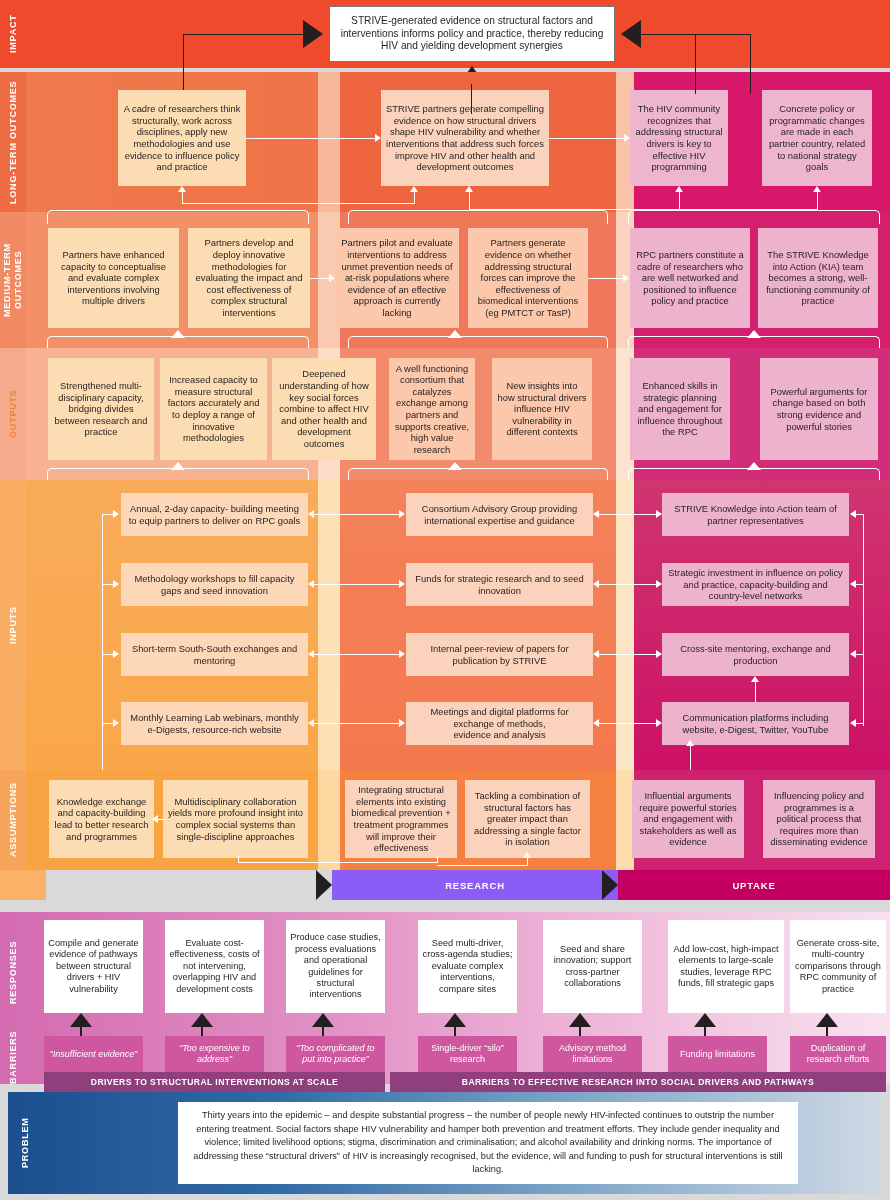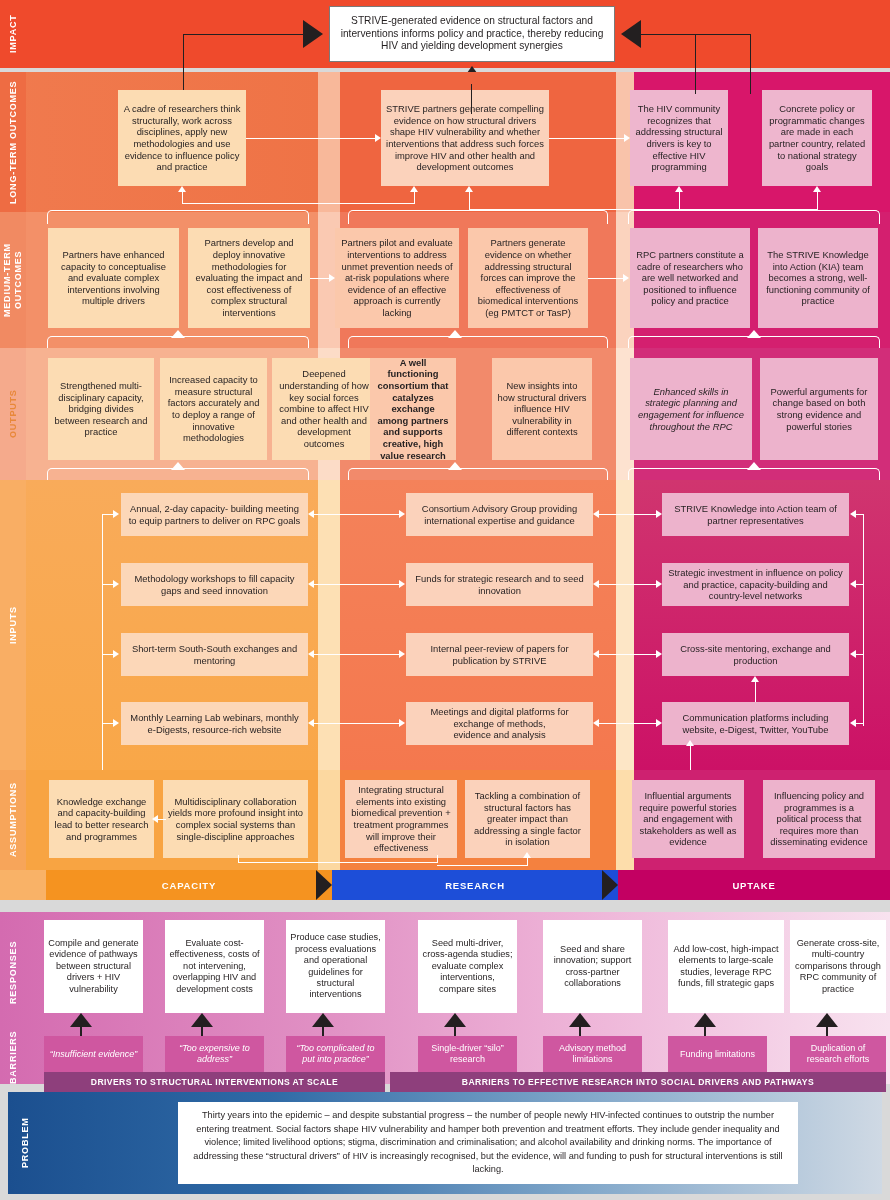--- a/index.html
+++ b/index.html
@@ -88,21 +88,21 @@
   #band-as .c5{ left:634px;width:256px; background:#ce2170; }
 
   
   #band-phase{ top:870px; height:30px; background:transparent; }
   .phase{
     position:absolute; top:0; height:30px;
     display:flex; align-items:center; justify-content:center;
     color:#fff; font-weight:bold; font-size:9.5px; letter-spacing:.8px;
   }
   #phase-cap{ left:46px;  width:286px; background:#f59320; }
-  #phase-res{ left:332px; width:286px; background:#1d4ed8; }
+  #phase-res{ left:332px; width:286px; background:#8b5cf6; }
   #phase-upt{ left:618px; width:272px; background:#c30062; }
   .phase-arrow{
     position:absolute; top:0; width:0; height:0;
     border-top:15px solid transparent; border-bottom:15px solid transparent;
     border-left:16px solid #231f20; z-index:5;
   }
   #pa1{ left:316px; }
   #pa2{ left:602px; }
   #band-phase .bgfill{ position:absolute; top:0; height:30px; }
 
@@ -312,23 +312,23 @@
       <div class="bandcol c2"></div>
       <div class="bandcol c3"></div>
       <div class="bandcol c4"></div>
       <div class="bandcol c5"></div>
       <div class="labelstrip" style="background:#f5aa8c;"></div>
       <div class="rowlabel orange">OUTPUTS</div>
 
       <div class="node n-cream" style="left:48px; top:10px; width:106px; height:102px;">Strengthened multi-disciplinary capacity, bridging divides between research and practice</div>
       <div class="node n-cream" style="left:160px; top:10px; width:107px; height:102px;">Increased capacity to measure structural factors accurately and to deploy a range of innovative methodologies</div>
       <div class="node n-cream" style="left:272px; top:10px; width:104px; height:102px;">Deepened understanding of how key social forces combine to affect HIV and other health and development outcomes</div>
-      <div class="node n-peach" style="left:370px; top:10px; width:86px; height:102px;font-weight:bold;">A well functioning consortium that catalyzes exchange among partners and supports creative, high value research</div>
+      <div class="node n-peach" style="left:389px; top:10px; width:86px; height:102px;">A well functioning consortium that catalyzes exchange among partners and supports creative, high value research</div>
       <div class="node n-peach" style="left:492px; top:10px; width:100px; height:102px;">New insights into how structural drivers influence HIV vulnerability in different contexts</div>
-      <div class="node n-pinkbox2" style="left:630px; top:10px; width:122px; height:102px;font-style:italic;">Enhanced skills in strategic planning and engagement for influence throughout the RPC</div>
+      <div class="node n-pinkbox2" style="left:630px; top:10px; width:100px; height:102px;">Enhanced skills in strategic planning and engagement for influence throughout the RPC</div>
       <div class="node n-pinkbox2" style="left:760px; top:10px; width:118px; height:102px;">Powerful arguments for change based on both strong evidence and powerful stories</div>
 
       <div class="uptri" style="left:171px; top:114px;"></div>
       <div class="uptri" style="left:448px; top:114px;"></div>
       <div class="uptri" style="left:747px; top:114px;"></div>
       <div class="bracket" style="left:47px; top:120px; width:262px; height:14px;"></div>
       <div class="bracket" style="left:348px; top:120px; width:260px; height:14px;"></div>
       <div class="bracket" style="left:628px; top:120px; width:252px; height:14px;"></div>
     </div>
 
@@ -434,21 +434,20 @@
       <div class="vline" style="left:238px; top:85px; height:8px;"></div>
       <div class="vline" style="left:437px; top:85px; height:8px;"></div>
 
       <div class="vline" style="left:527px; top:88px; height:8px;"></div>
       <div class="arrowU" style="left:523px; top:82px;"></div>
       <div class="hline" style="left:437px; top:95px; width:91px;"></div>
     </div>
 
     <div class="band" id="band-phase">
       <div class="bgfill" style="left:0; width:46px; background:#f9b267;"></div>
-      <div class="phase" id="phase-cap">CAPACITY</div>
       <div class="phase-arrow" id="pa1"></div>
       <div class="phase" id="phase-res">RESEARCH</div>
       <div class="phase-arrow" id="pa2"></div>
       <div class="phase" id="phase-upt">UPTAKE</div>
     </div>
 
   </div>
 
   <div id="rb">
     <div class="rowlabel" style="height:112px; top:4px;">RESPONSES</div>

